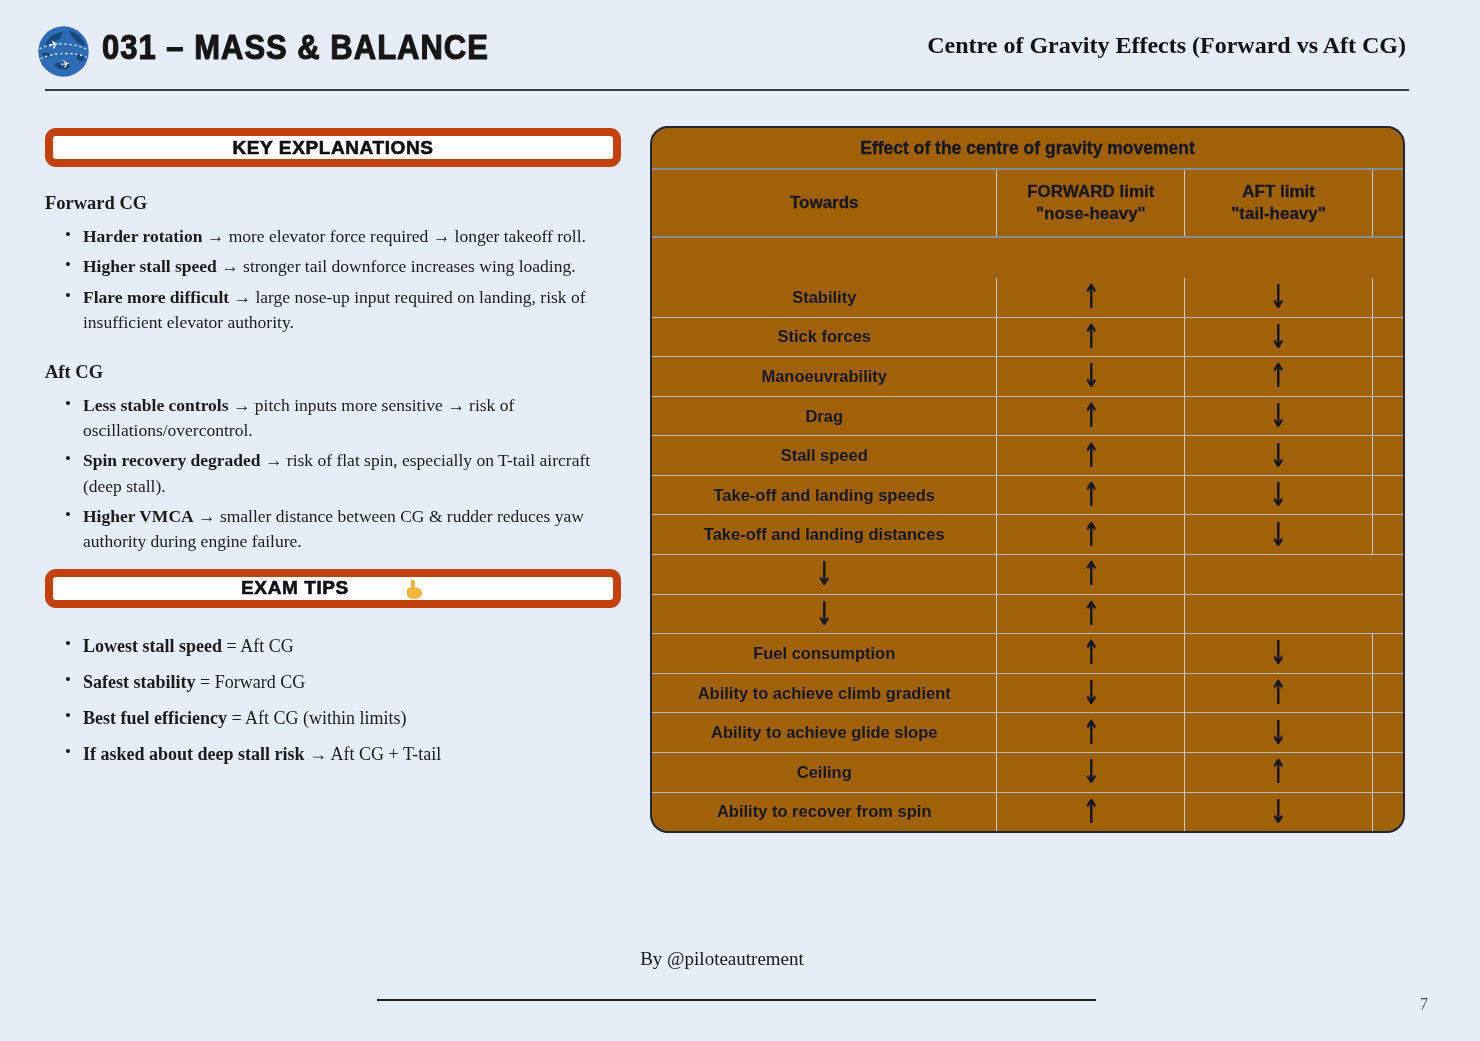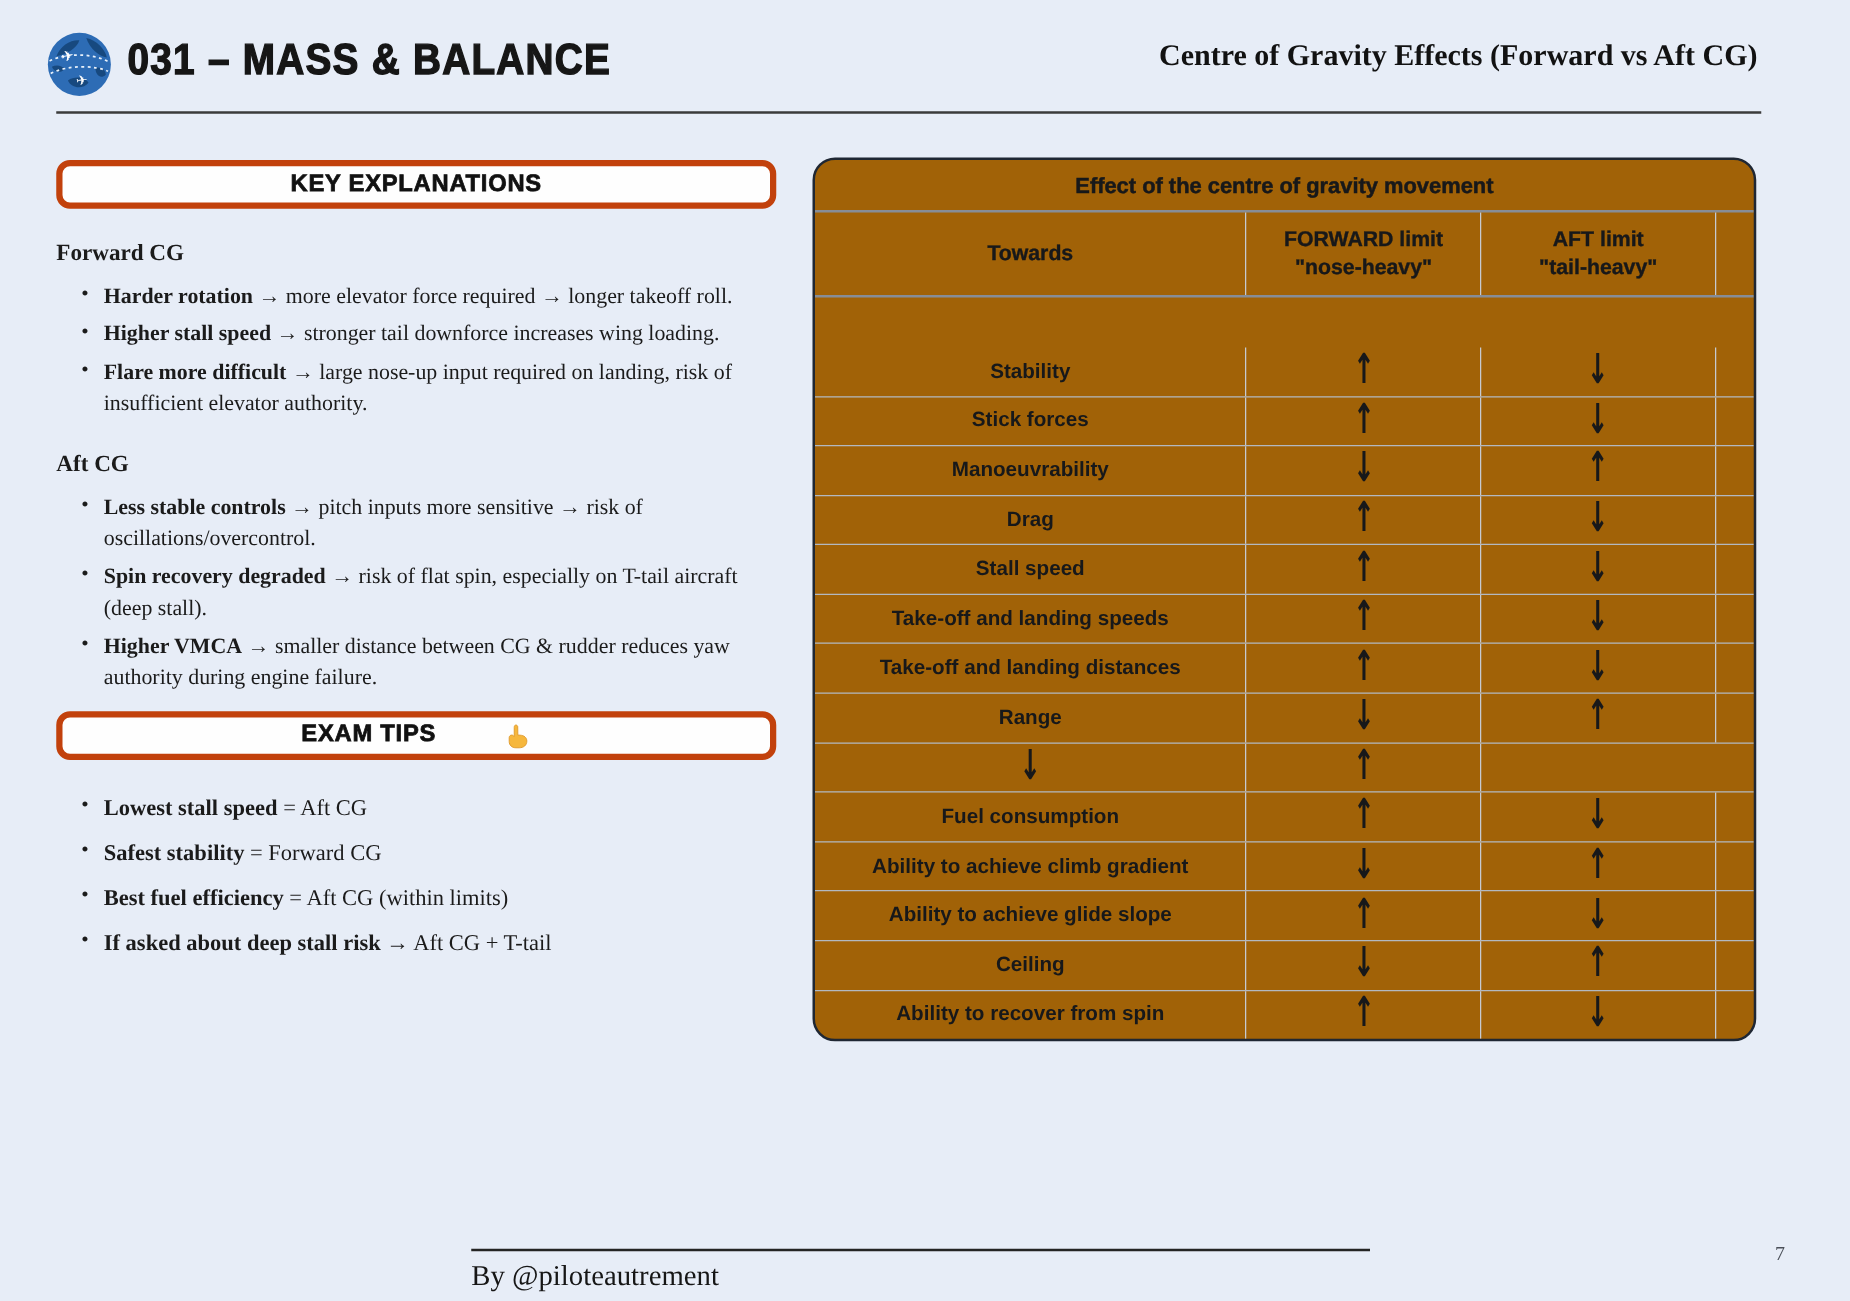--- a/index.html
+++ b/index.html
@@ -12,21 +12,21 @@
     font-family:"Liberation Sans",sans-serif;font-weight:700;font-size:31px;
     letter-spacing:1px;color:#161616;-webkit-text-stroke:1px #161616;
     transform:scaleY(1.12);transform-origin:left top;white-space:nowrap;}
   .page-title{position:absolute;right:74px;top:32px;
     font-family:"Liberation Serif",serif;font-weight:700;font-size:24px;color:#121212;}
   .header-rule{position:absolute;left:45px;top:89px;width:1364px;border-top:2px solid #3b3b3b;}
 
   
   .left-col{position:absolute;left:45px;top:128px;width:576px;}
   .pill-box{box-sizing:border-box;width:100%;height:39px;background:#fefefe;
-    border:5px solid #c2410c;border-radius:11px;display:flex;align-items:center;justify-content:center;
+    border:8px solid #c2410c;border-radius:11px;display:flex;align-items:center;justify-content:center;
     font-family:"Liberation Sans",sans-serif;font-weight:700;font-size:19px;letter-spacing:.6px;
     color:#111;-webkit-text-stroke:.6px #111;}
   .tips-box{margin-top:14px;gap:44px;}
   .emoji{display:inline-flex;margin-left:9px;transform:translateY(1px);}
   .section-heading{margin:26px 0 10px 0;font-weight:700;font-size:18.5px;}
   ul.bullets{list-style:none;margin:0 0 0 0;padding:0 0 0 20px;font-size:17.5px;line-height:1.45;}
   ul.bullets li{position:relative;padding-left:18px;margin-bottom:5px;}
   ul.bullets li::before{content:"\2022";position:absolute;left:0;top:-1px;font-size:17px;}
   ul.bullets .b{font-weight:700;}
   ul.tips{margin-top:25px;font-size:18px;}
@@ -46,21 +46,21 @@
   .cg-row{flex:1;display:grid;grid-template-columns:46% 25% 25% 4%;border-bottom:1px solid #b3b9c1;}
   .cg-row:last-child{border-bottom:none;}
   .cg-row .label{display:flex;align-items:center;justify-content:center;text-align:center;
     font-weight:600;font-size:16.5px;border-right:1px solid #c6cad1;padding:0 6px;}
   .cg-row .arrow-cell{display:flex;align-items:center;justify-content:center;border-right:1px solid #c6cad1;}
   .arrow{font-family:"DejaVu Sans",sans-serif;font-size:22px;font-weight:700;line-height:1;
     display:inline-block;transform:scale(.95,1.5);}
 
   
   .footer-rule{position:absolute;left:377px;top:999px;width:719px;border-top:2px solid #242424;}
-  .credit{position:absolute;left:377px;top:1008px;width:690px;font-size:23px;color:#161616;}
+  .credit{position:absolute;left:377px;top:948px;width:690px;text-align:center;font-size:19px;color:#161616;}
   .page-num{position:absolute;left:1420px;top:995px;font-size:16px;color:#4a4f58;}
 </style>
 </head>
 <body>
 
 <div class="page">
 
   <div class="logo">
     <svg width="55" height="55" viewBox="0 0 60 60">
       <circle cx="30" cy="30" r="27.5" fill="#2d6cb5"></circle>
@@ -197,21 +197,20 @@
           <div class="label">Take-off and landing distances</div>
           <div class="arrow-cell">
             <span class="arrow">↑</span>
           </div>
           <div class="arrow-cell">
             <span class="arrow">↓</span>
           </div>
           <div></div>
         </div>
         <div class="cg-row">
-          <div class="label">Range</div>
           <div class="arrow-cell">
             <span class="arrow">↓</span>
           </div>
           <div class="arrow-cell">
             <span class="arrow">↑</span>
           </div>
           <div></div>
         </div>
         <div class="cg-row">
           <div class="arrow-cell">

